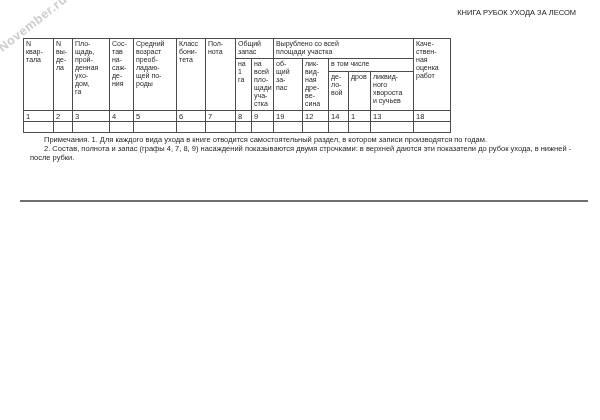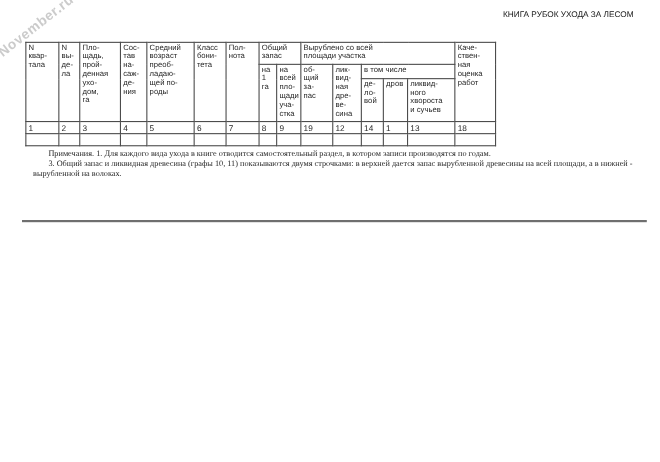--- a/index.html
+++ b/index.html
@@ -29,21 +29,21 @@
   tr.r1 { height:20px; }
   tr.r2 { height:13px; }
   tr.r3 { height:39px; }
   tr.rnum { height:11px; }
   tr.rempty { height:11px; }
   tr.rnum td { font-size:7.5px; line-height:9px; }
   .notes {
     position:absolute; left:30px; top:135px; width:558px;
     font-size:7.5px; line-height:9px; color:#1f1f1f;
   }
-  .notes p { margin:0; text-indent:14px;font-family:Liberation Serif, serif; }
+  .notes p { margin:0; text-indent:14px; }
   .divider {
     position:absolute; left:20px; top:200px; width:568px; height:0;
     border-top:2px solid #6f6f6f;
   }
 </style>
 </head>
 <body>
 
 <div class="page">
 
@@ -178,18 +178,18 @@
         <td></td>
         <td></td>
         <td></td>
         <td></td>
       </tr>
     </tbody>
   </table>
 
   <div class="notes">
     <p>Примечания. 1. Для каждого вида ухода в книге отводится самостоятельный раздел, в котором записи производятся по годам.</p>
-    <p>3. Общий запас и ликвидная древесина (графы 10, 11) показываются двумя строчками: в верхней дается запас вырубленной древесины на всей площади, а в нижней - вырубленной на волоках.</p>
+    <p>2. Состав, полнота и запас (графы 4, 7, 8, 9) насаждений показываются двумя строчками: в верхней даются эти показатели до рубок ухода, в нижней - после рубки.</p>
   </div>
 
   <div class="divider"></div>
 
 </div>
 
 </body></html>

